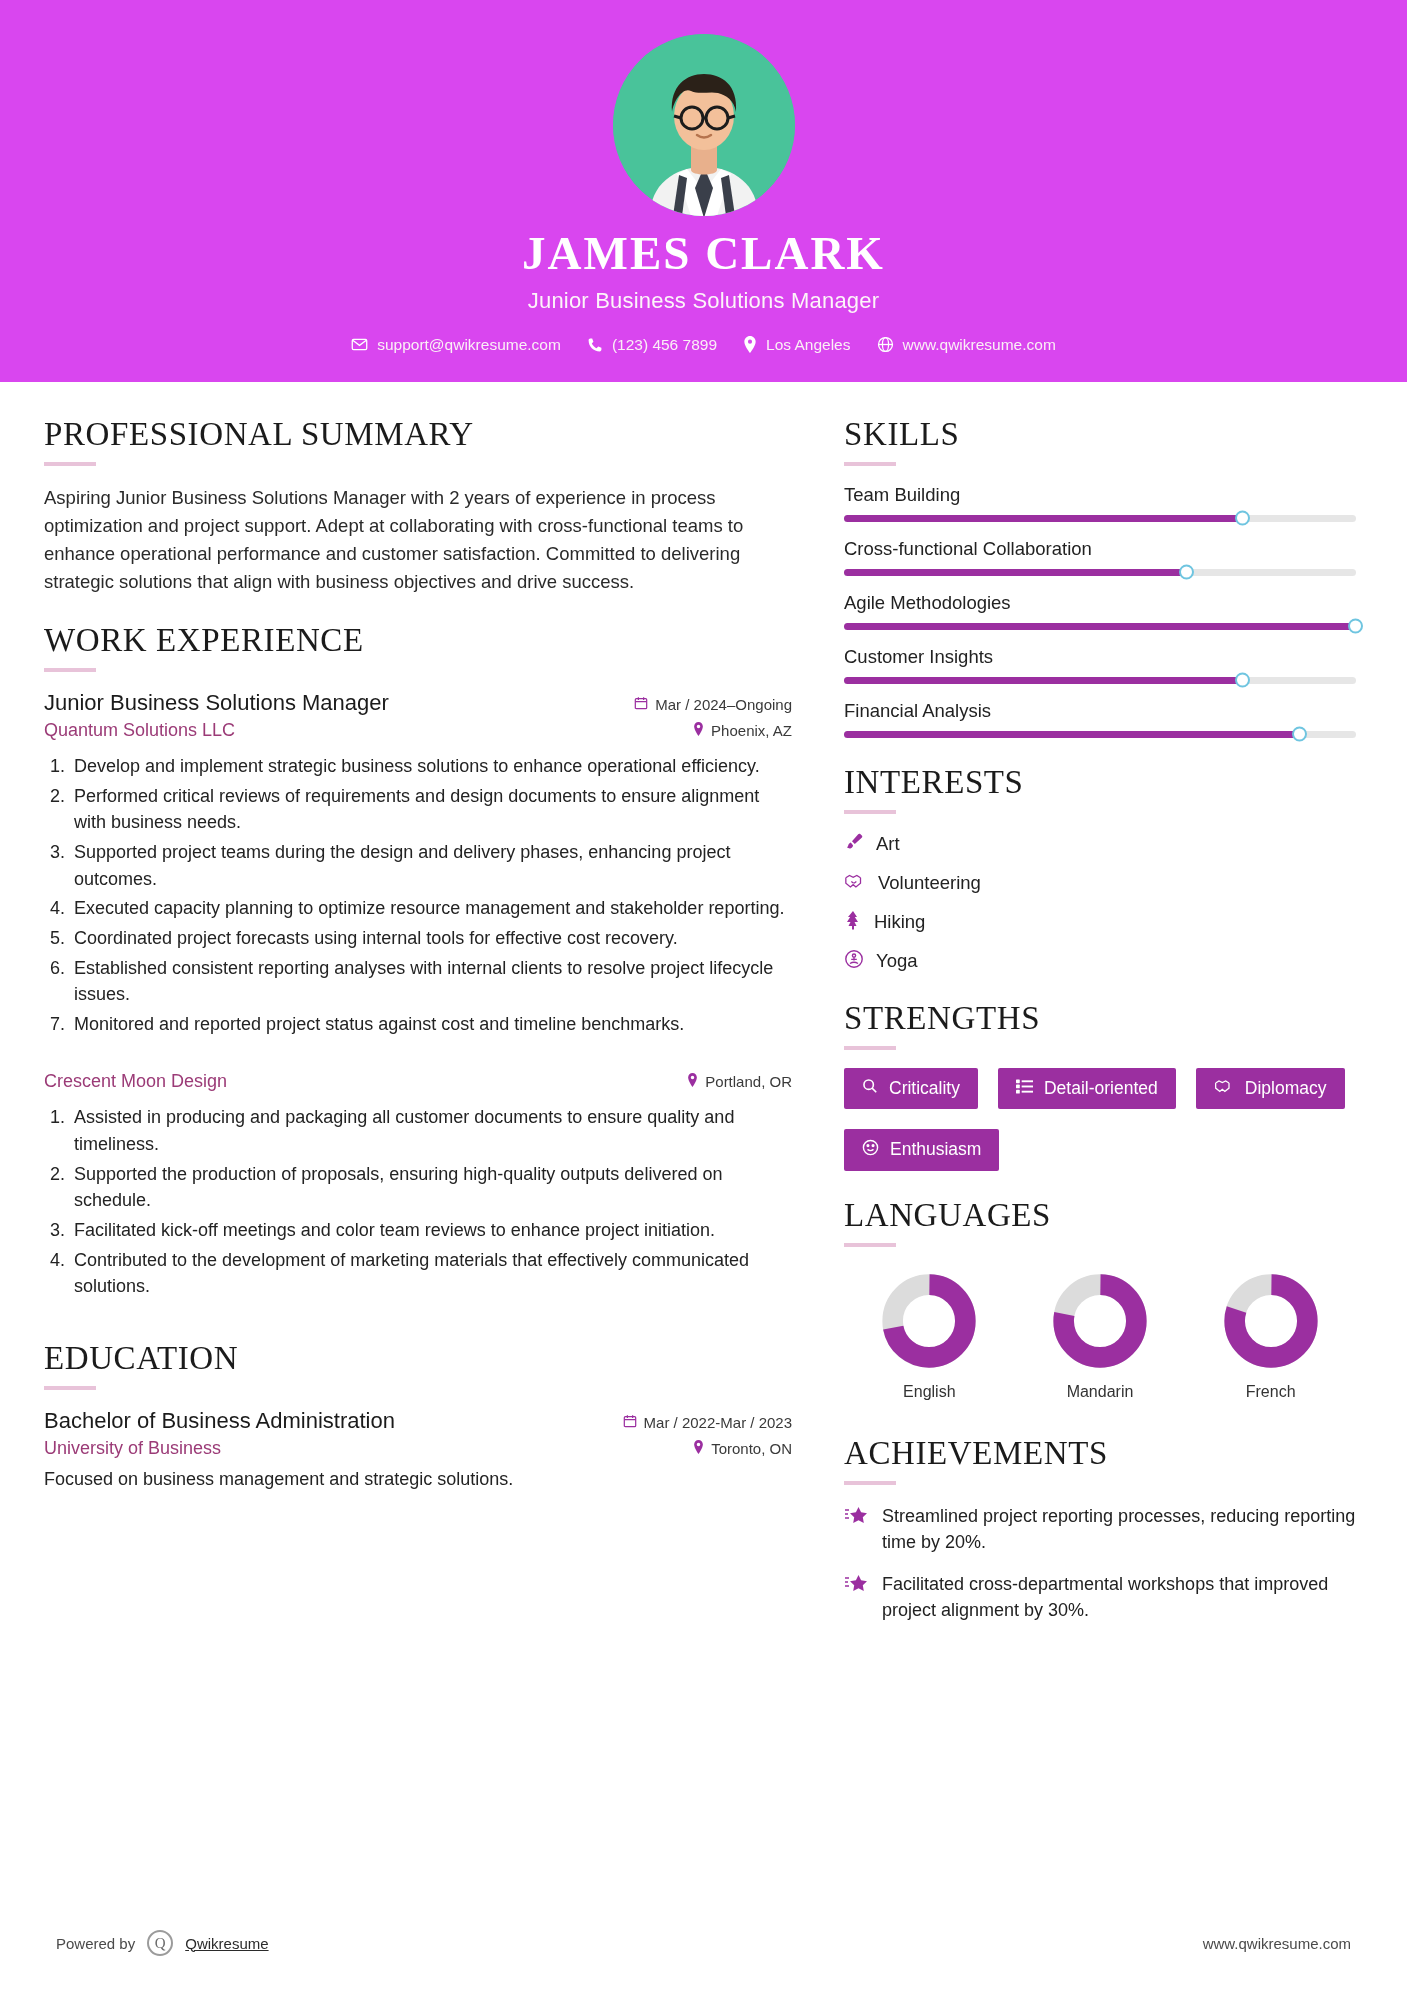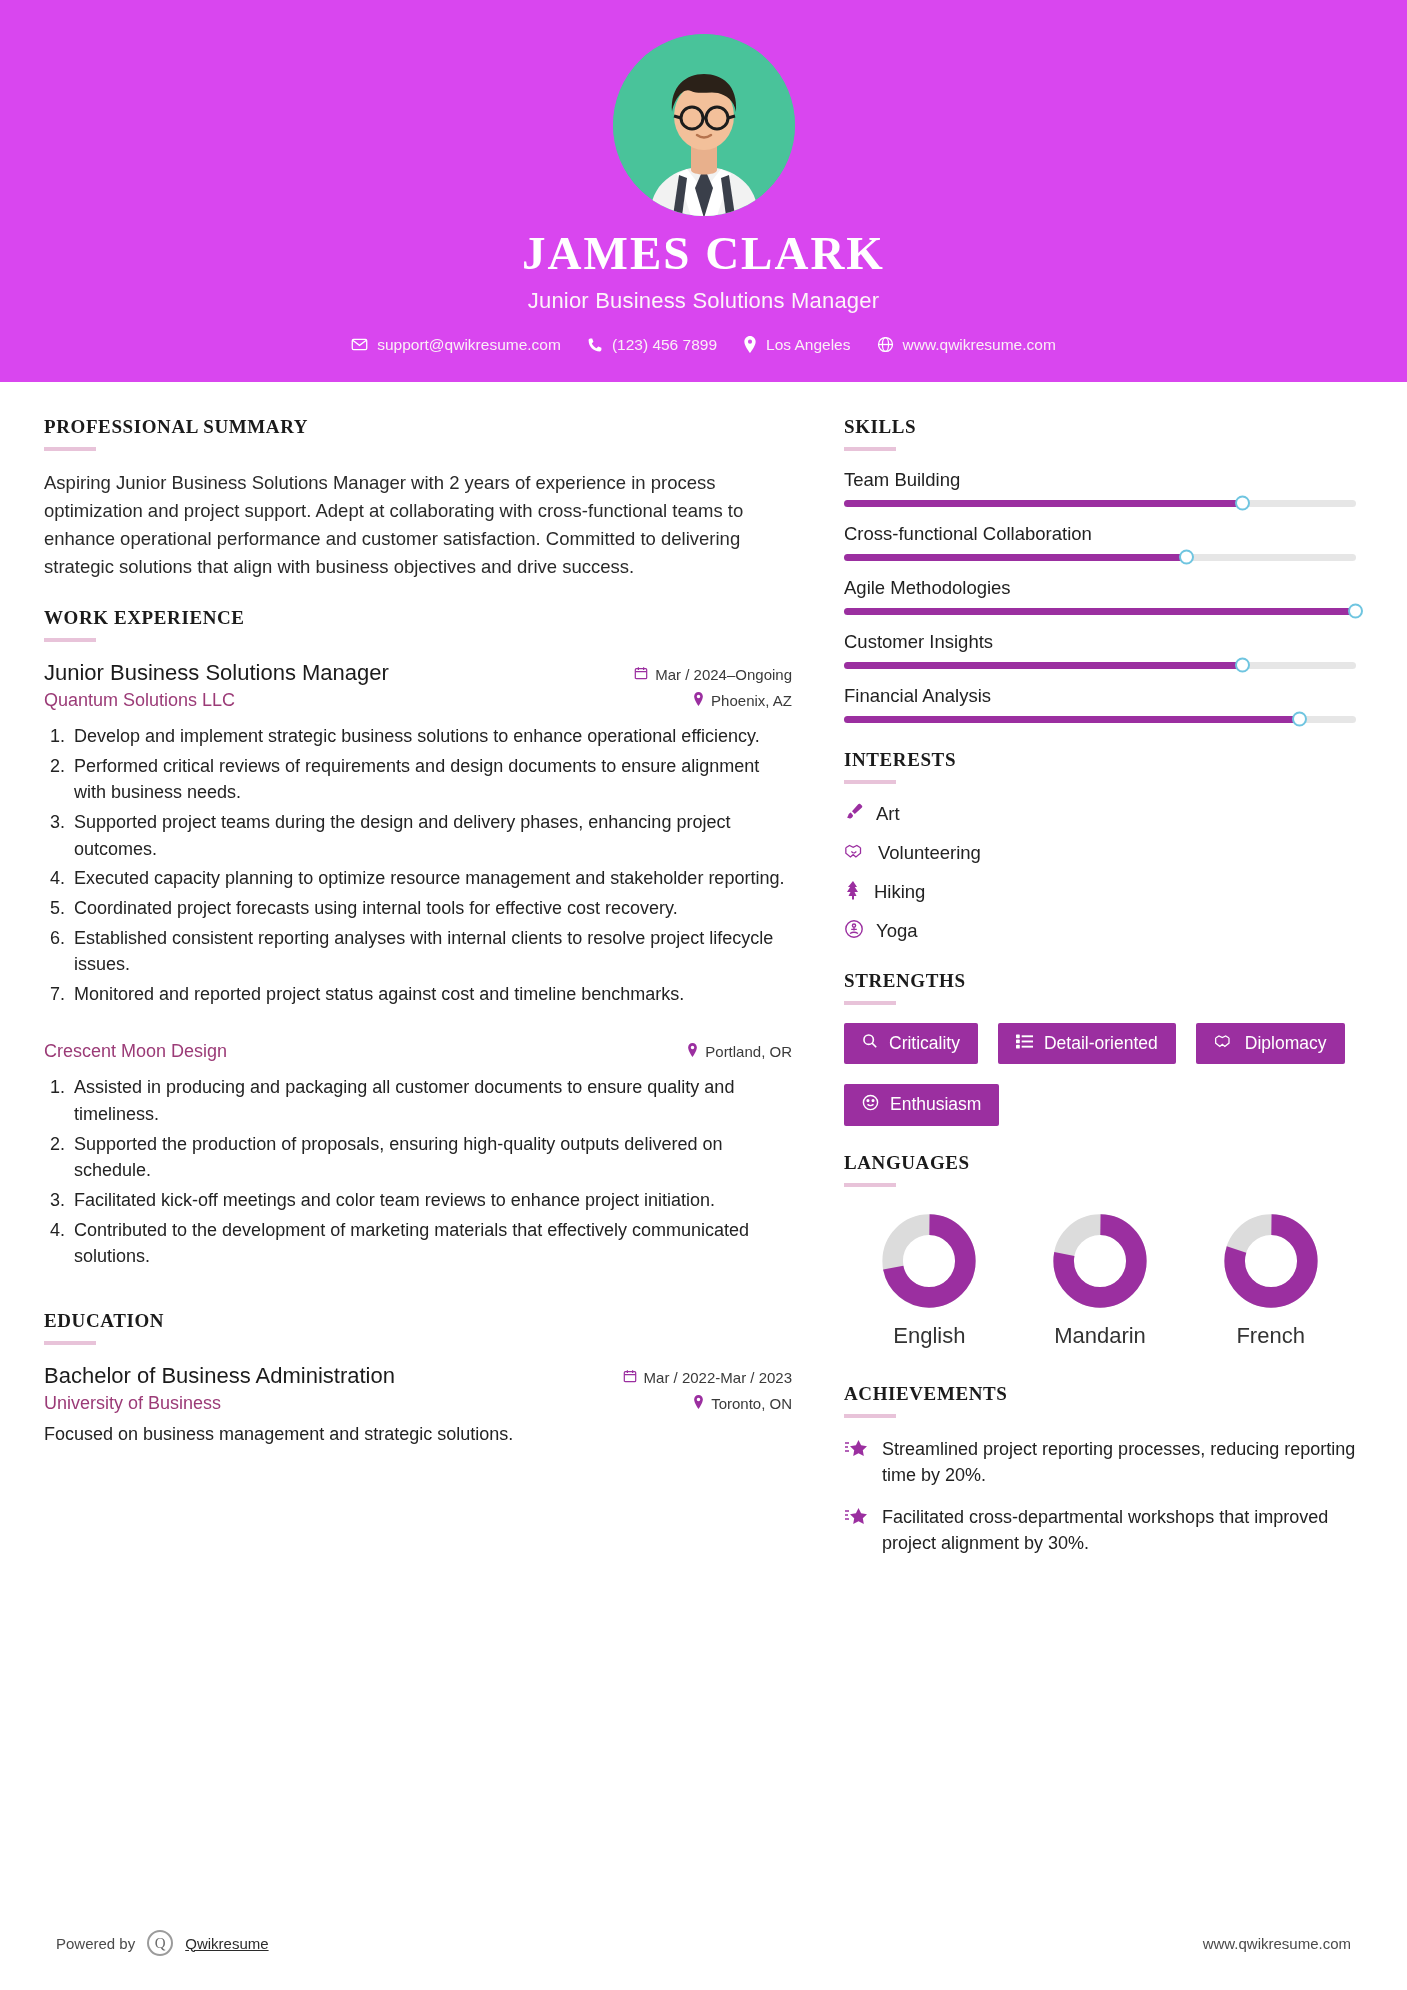--- a/index.html
+++ b/index.html
@@ -57,22 +57,22 @@
     display: flex;
     padding: 34px 44px 20px 44px;
     gap: 52px;
     align-items: flex-start;
   }
   .col-left { width: 748px; }
   .col-right { width: 512px; }
 
   h2.section {
     font-family: "Liberation Serif", serif;
-    font-weight: bold;
-    font-size: 19px;
+    font-weight: normal;
+    font-size: 33px;
     color: #1b1b1b;
     letter-spacing: 0.6px;
     margin-bottom: 9px;
   }
   .rule {
     width: 52px; height: 4px;
     background: #e8c3d9;
     margin-bottom: 18px;
   }
   .summary-text {
@@ -177,21 +177,21 @@
     border-radius: 2px;
   }
 
   
   .langs {
     display: flex;
     justify-content: space-around;
     padding-top: 8px;
   }
   .lang { text-align: center; }
-  .lang-label { font-size: 22px; color: #333; margin-top: 10px; }
+  .lang-label { font-size: 16px; color: #333; margin-top: 10px; }
 
   
   .achievement {
     display: flex;
     gap: 14px;
     margin-bottom: 16px;
     font-size: 18px;
     line-height: 1.45;
     color: #222;
   }

